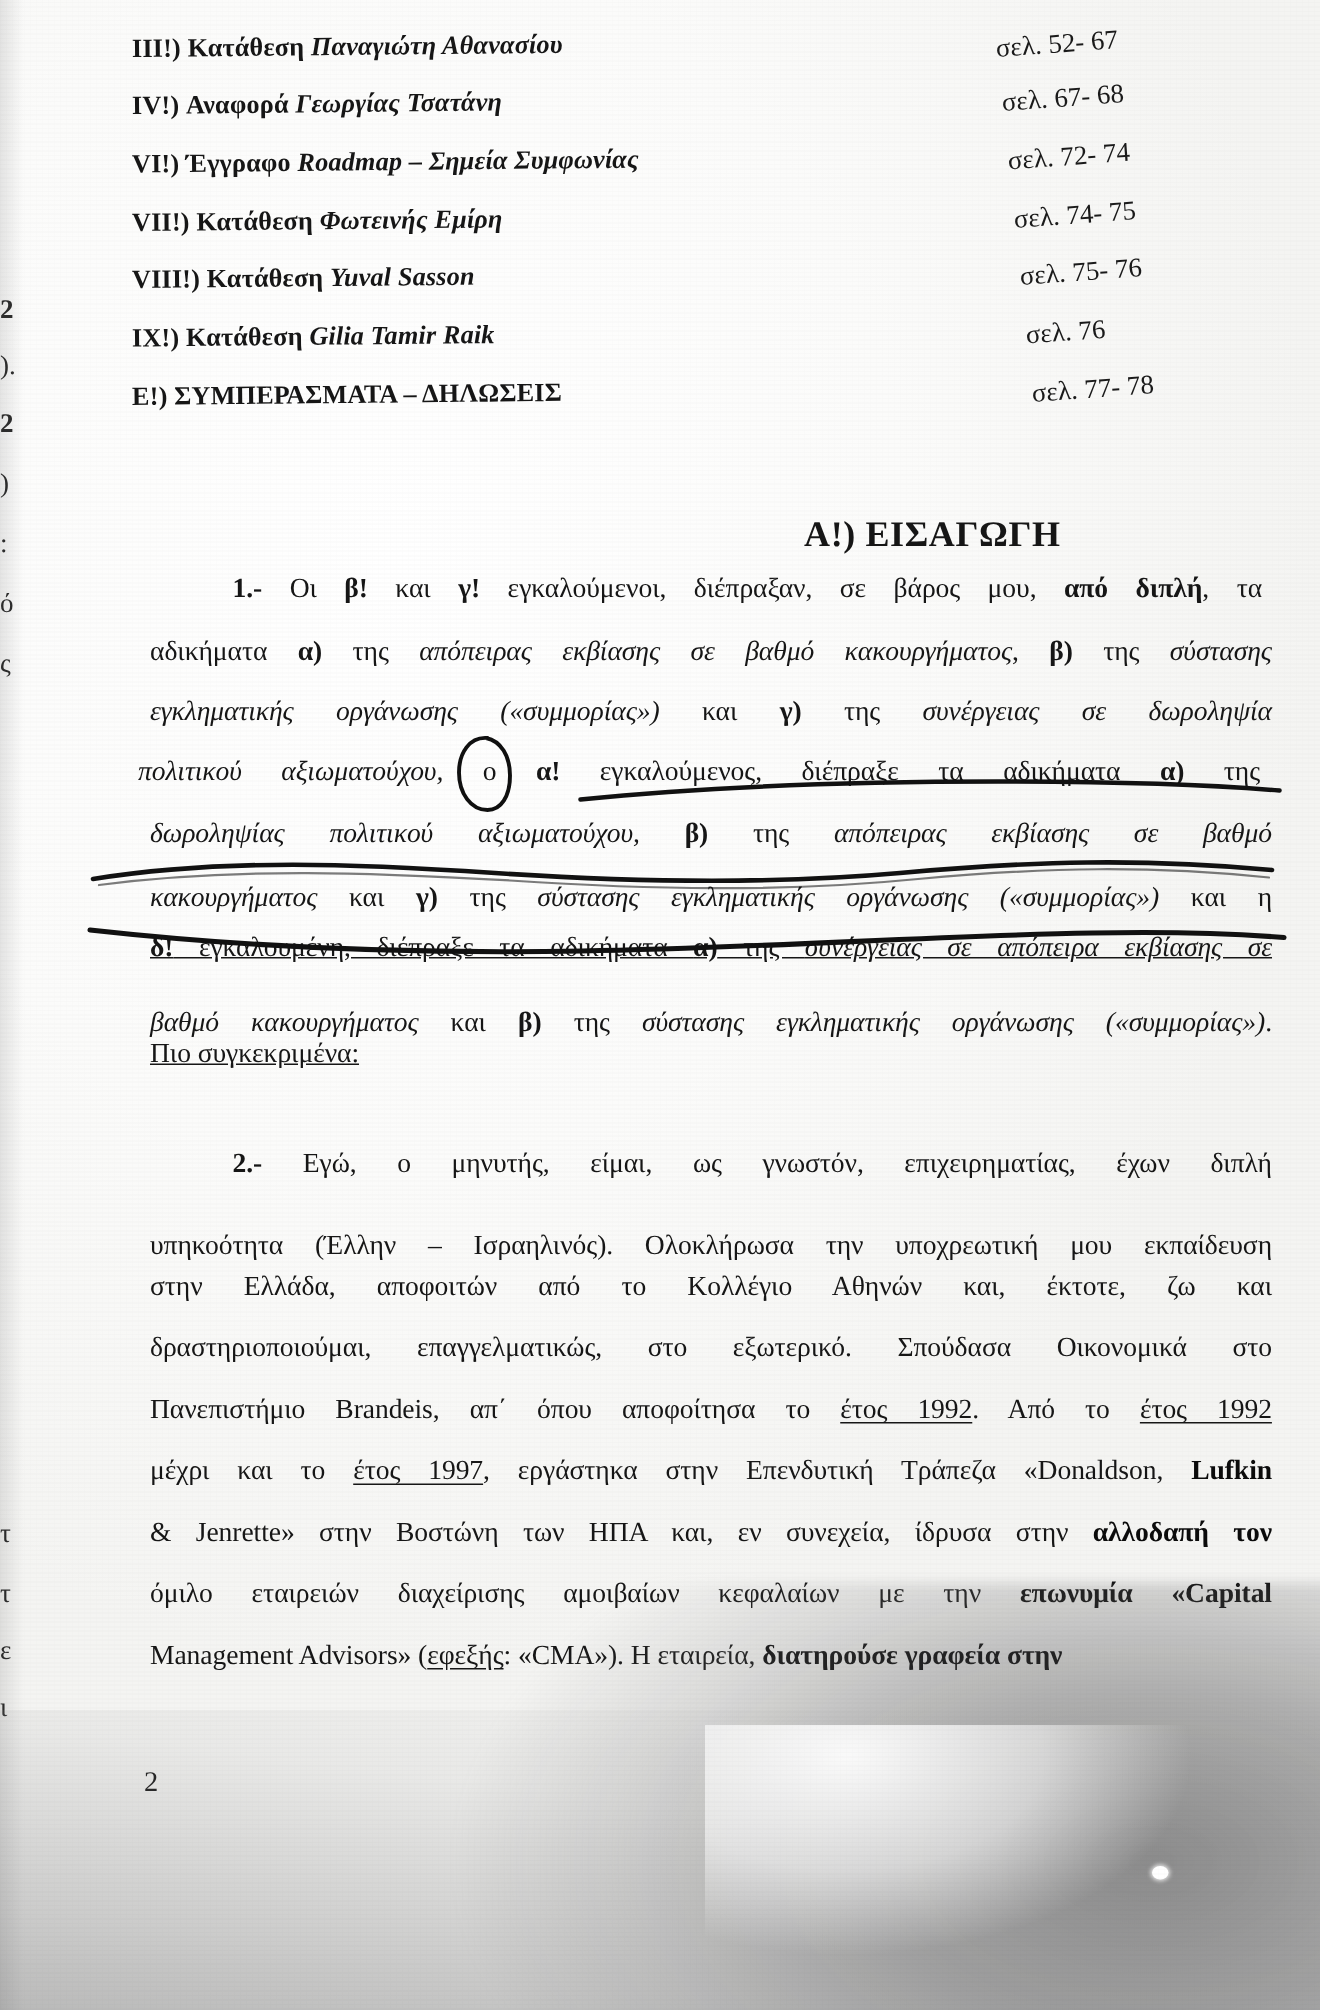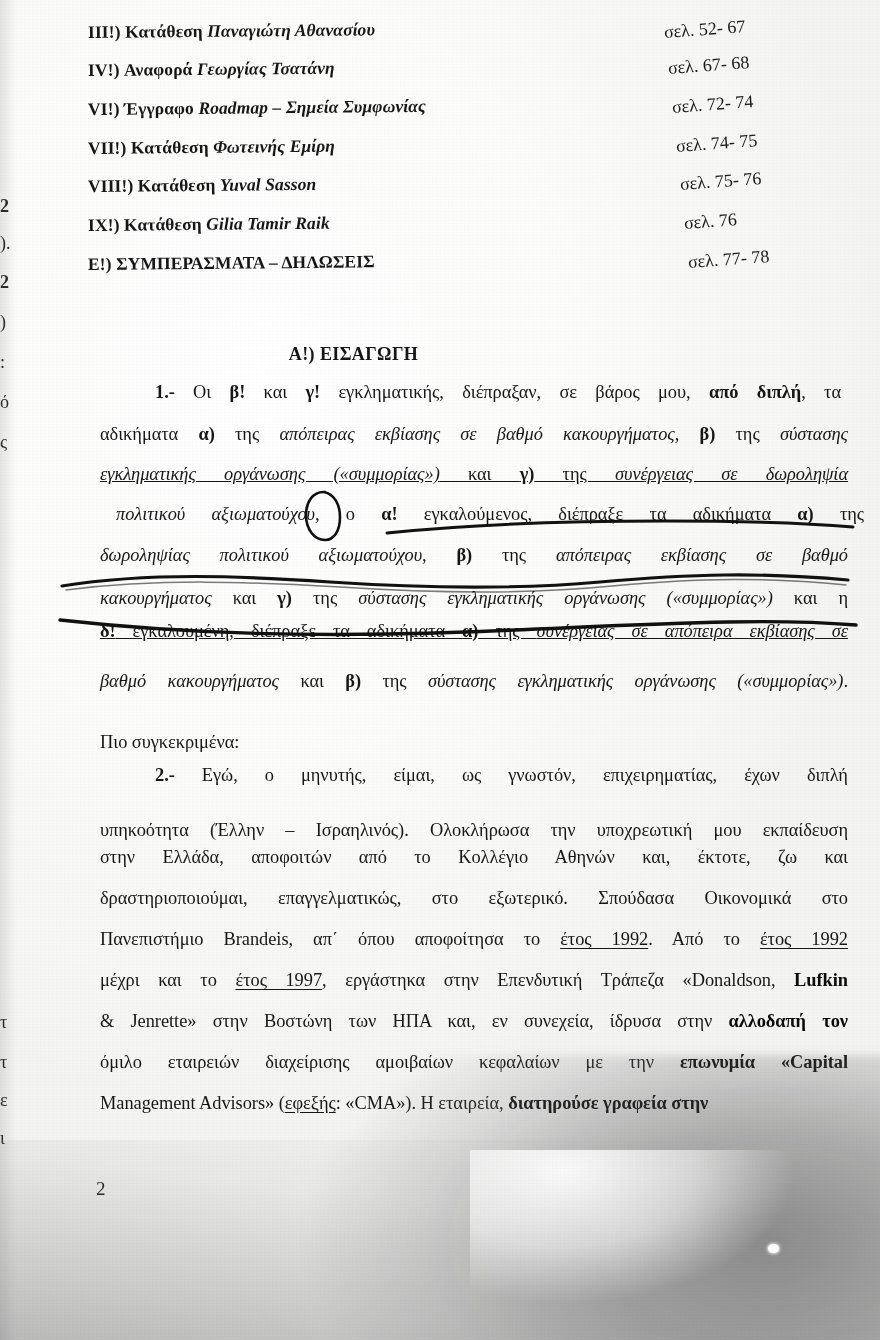--- a/index.html
+++ b/index.html
@@ -103,23 +103,23 @@
     transform-origin: left center;
     color: #1a1a1a;
   }
   .toc-last .toc-title { font-weight: bold; font-style: normal; }
 
   
   #sec-heading {
     position: absolute;
     left: 0; top: 344px;
     width: 707px;
-    text-align: center;
+    text-align: right;
     font-weight: bold;
-    font-size: 18px;
+    font-size: 24px;
     letter-spacing: .4px;
   }
 
   
   .bodyline {
     position: absolute;
     font-size: 18.4px;
     white-space: nowrap;
     letter-spacing: -0.05px;
   }
@@ -223,29 +223,29 @@
         <span>ΣΥΜΠΕΡΑΣΜΑΤΑ – ΔΗΛΩΣΕΙΣ</span><span class="ital"></span>
       </div>
       <div class="toc-page" style="left:688px; top:2px">σελ. 77- 78</div>
     </div>
 
   </div>
 
   <div id="sec-heading">Α!) ΕΙΣΑΓΩΓΗ</div>
 
   <div id="body-text">
-      <div class="bodyline" style="left: 155px; top: 382px; word-spacing: 13.77px;"><span class="b">1.- </span><span class="rm">Οι </span><span class="b">β!</span><span class="rm"> και </span><span class="b">γ!</span><span class="rm"> εγκληματικής, διέπραξαν, σε βάρος μου, </span><span class="b">από διπλή</span><span class="rm">, τα</span></div>
+      <div class="bodyline" style="left: 155px; top: 382px; word-spacing: 13.77px;"><span class="b">1.- </span><span class="rm">Οι </span><span class="b">β!</span><span class="rm"> και </span><span class="b">γ!</span><span class="rm"> εγκαλούμενοι, διέπραξαν, σε βάρος μου, </span><span class="b">από διπλή</span><span class="rm">, τα</span></div>
       <div class="bodyline" style="left: 100px; top: 424px; word-spacing: 15.71px;"><span class="rm">αδικήματα </span><span class="b">α)</span><span class="rm"> της </span><span class="it-in">απόπειρας εκβίασης σε βαθμό κακουργήματος</span><span class="rm">, </span><span class="b">β)</span><span class="rm"> της </span><span class="it-in">σύστασης</span></div>
-      <div class="bodyline" style="left: 100px; top: 464px; word-spacing: 23.68px; text-decoration: underline;"><span class="it-in">εγκληματικής οργάνωσης («συμμορίας»)</span><span class="rm"> και </span><span class="b">γ)</span><span class="rm"> της </span><span class="it-in">συνέργειας σε δωροληψία</span></div>
-      <div class="bodyline" style="left: 116px; top: 504px; word-spacing: 21.75px;"><span class="it-in">πολιτικού αξιωματούχου, </span><span class="rm">ο </span><span class="b">α!</span><span class="rm"> εγκαλούμενος, διέπραξε τα αδικήματα </span><span class="b">α)</span><span class="rm"> της</span></div>
+      <div class="bodyline" style="left: 100px; top: 464px; word-spacing: 23.68px;"><span class="it-in">εγκληματικής οργάνωσης («συμμορίας»)</span><span class="rm"> και </span><span class="b">γ)</span><span class="rm"> της </span><span class="it-in">συνέργειας σε δωροληψία</span></div>
+      <div class="bodyline" style="left: 92px; top: 504px; word-spacing: 21.75px;"><span class="it-in">πολιτικού αξιωματούχου, </span><span class="rm">ο </span><span class="b">α!</span><span class="rm"> εγκαλούμενος, διέπραξε τα αδικήματα </span><span class="b">α)</span><span class="rm"> της</span></div>
       <div class="bodyline" style="left: 100px; top: 545px; word-spacing: 25.26px;"><span class="it-in">δωροληψίας πολιτικού αξιωματούχου,</span><span class="rm"> </span><span class="b">β)</span><span class="rm"> της </span><span class="it-in">απόπειρας εκβίασης σε βαθμό</span></div>
       <div class="bodyline" style="left: 100px; top: 588px; word-spacing: 16.52px;"><span class="it-in">κακουργήματος</span><span class="rm"> και </span><span class="b">γ)</span><span class="rm"> της </span><span class="it-in">σύστασης εγκληματικής οργάνωσης («συμμορίας»)</span><span class="rm"> και η</span></div>
       <div class="bodyline" style="left: 100px; top: 621px; word-spacing: 12.47px; text-decoration: underline;"><span class="b">δ!</span><span class="rm"> εγκαλουμένη, διέπραξε τα αδικήματα </span><span class="b">α)</span><span class="rm"> της </span><span class="it-in">συνέργειας σε απόπειρα εκβίασης σε</span></div>
       <div class="bodyline" style="left: 100px; top: 671px; word-spacing: 16.83px;"><span class="it-in">βαθμό κακουργήματος</span><span class="rm"> και </span><span class="b">β)</span><span class="rm"> της </span><span class="it-in">σύστασης εγκληματικής οργάνωσης («συμμορίας»)</span><span class="rm">.</span></div>
-      <div class="bodyline" style="left: 100px; top: 732px;"><span class="rm">Πιο συγκεκριμένα:</span></div>
+      <div class="bodyline" style="left: 100px; top: 692px; text-decoration: underline;"><span class="rm">Πιο συγκεκριμένα:</span></div>
       <div class="bodyline" style="left: 155px; top: 765px; word-spacing: 22.52px;"><span class="b">2.- </span><span class="rm">Εγώ, ο μηνυτής, είμαι, ως γνωστόν, επιχειρηματίας, έχων διπλή</span></div>
       <div class="bodyline" style="left: 100px; top: 820px; word-spacing: 16.64px;"><span class="rm">υπηκοότητα (Έλλην – Ισραηλινός). Ολοκλήρωσα την υποχρεωτική μου εκπαίδευση</span></div>
       <div class="bodyline" style="left: 100px; top: 847px; word-spacing: 22.9px;"><span class="rm">στην Ελλάδα, αποφοιτών από το Κολλέγιο Αθηνών και, έκτοτε, ζω και</span></div>
       <div class="bodyline" style="left: 100px; top: 888px; word-spacing: 25.84px;"><span class="rm">δραστηριοποιούμαι, επαγγελματικώς, στο εξωτερικό. Σπούδασα Οικονομικά στο</span></div>
       <div class="bodyline" style="left: 100px; top: 929px; word-spacing: 15.49px;"><span class="rm">Πανεπιστήμιο Brandeis, απ΄ όπου αποφοίτησα το </span><span class="u">έτος 1992</span><span class="rm">. Από το </span><span class="u">έτος 1992</span></div>
       <div class="bodyline" style="left: 100px; top: 970px; word-spacing: 14.06px;"><span class="rm">μέχρι και το </span><span class="u">έτος 1997</span><span class="rm">, εργάστηκα στην Επενδυτική Τράπεζα «Donaldson, </span><span class="dark">Lufkin</span></div>
       <div class="bodyline" style="left: 100px; top: 1011px; word-spacing: 11.69px;"><span class="rm">&amp; Jenrette» στην Βοστώνη των ΗΠΑ και, εν συνεχεία, ίδρυσα στην </span><span class="dark">αλλοδαπή τον</span></div>
       <div class="bodyline" style="left: 100px; top: 1052px; word-spacing: 21.33px;"><span class="rm">όμιλο εταιρειών διαχείρισης αμοιβαίων κεφαλαίων με την </span><span class="dark">επωνυμία «Capital</span></div>
       <div class="bodyline" style="left: 100px; top: 1093px;"><span class="rm">Management Advisors» (</span><span class="u">εφεξής</span><span class="rm">: «CMA»). Η εταιρεία, </span><span class="dark">διατηρούσε γραφεία στην</span></div>
     </div>

